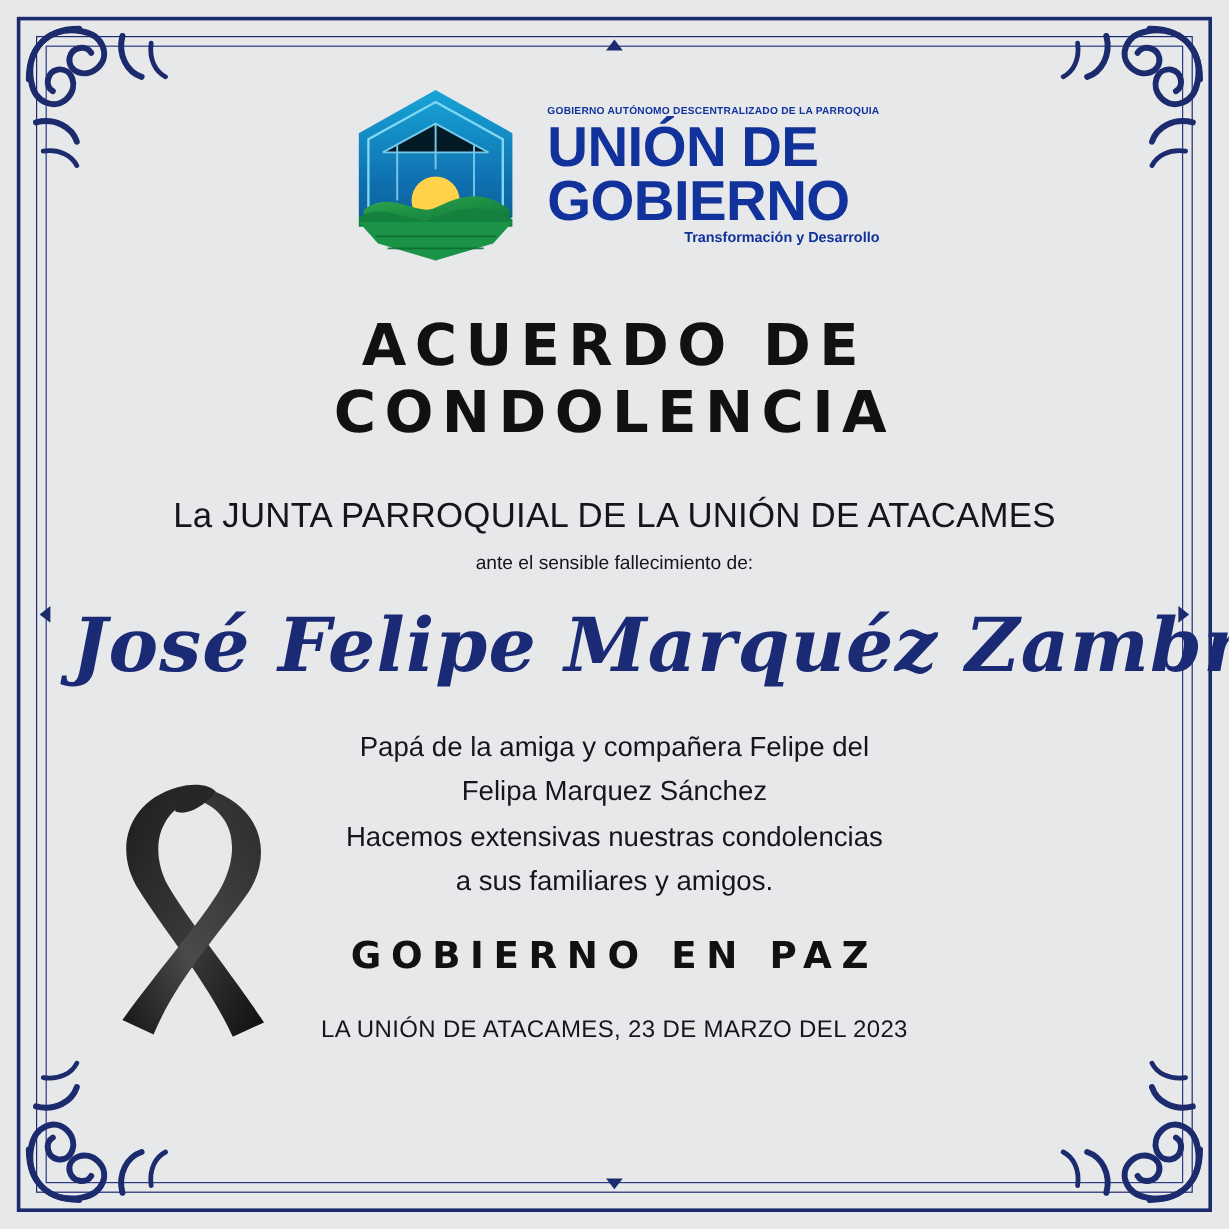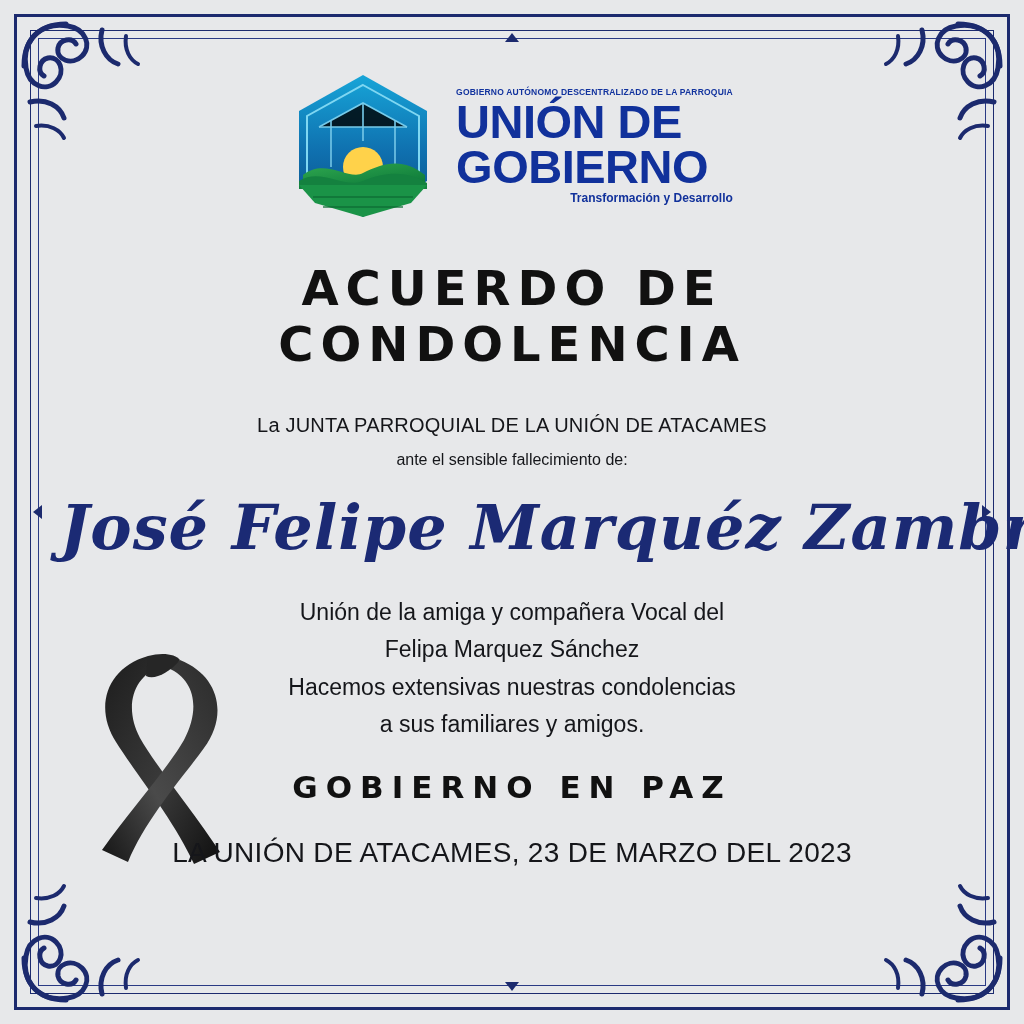--- a/index.html
+++ b/index.html
@@ -119,21 +119,21 @@
   .title {
     font-size: 48px;
     font-weight: bold;
     letter-spacing: 7px;
     color: #111;
     margin-top: 34px;
     font-family: "DejaVu Sans", sans-serif;
   }
 
   .line1 {
-    font-size: 20px;
+    font-size: 29px;
     color: #15161a;
     margin-top: 42px;
     letter-spacing: 0.2px;
   }
   .line2 {
     font-size: 16px;
     color: #15161a;
     margin-top: 14px;
   }
 
@@ -158,21 +158,21 @@
   .rip {
     font-size: 31px;
     font-weight: bold;
     letter-spacing: 8px;
     color: #111;
     margin-top: 26px;
     font-family: "DejaVu Sans", sans-serif;
   }
 
   .place-date {
-    font-size: 28px;
+    font-size: 20px;
     color: #15161a;
     margin-top: 32px;
     letter-spacing: 0.3px;
   }
 
   .ribbon {
     position: absolute;
     left: 88px;
     top: 650px;
     width: 160px;
@@ -294,21 +294,21 @@
     </div>
 
     <div class="title">ACUERDO DE CONDOLENCIA</div>
 
     <div class="line1">La  JUNTA PARROQUIAL DE LA UNIÓN DE ATACAMES</div>
     <div class="line2">ante  el sensible fallecimiento de:</div>
 
     <div class="deceased">José Felipe Marquéz Zambrano</div>
 
     <div class="body-block">
-      <div>Unión  de la amiga y compañera Vocal del</div>
+      <div>Papá  de la amiga y compañera Felipe del</div>
       <div>Felipa Marquez Sánchez</div>
       <div>Hacemos extensivas nuestras condolencias</div>
       <div>a sus familiares y amigos.</div>
     </div>
 
     <div class="rip">GOBIERNO EN PAZ</div>
 
     <div class="place-date">LA UNIÓN DE ATACAMES,  23 DE MARZO DEL 2023</div>
   </div>
 </div>

